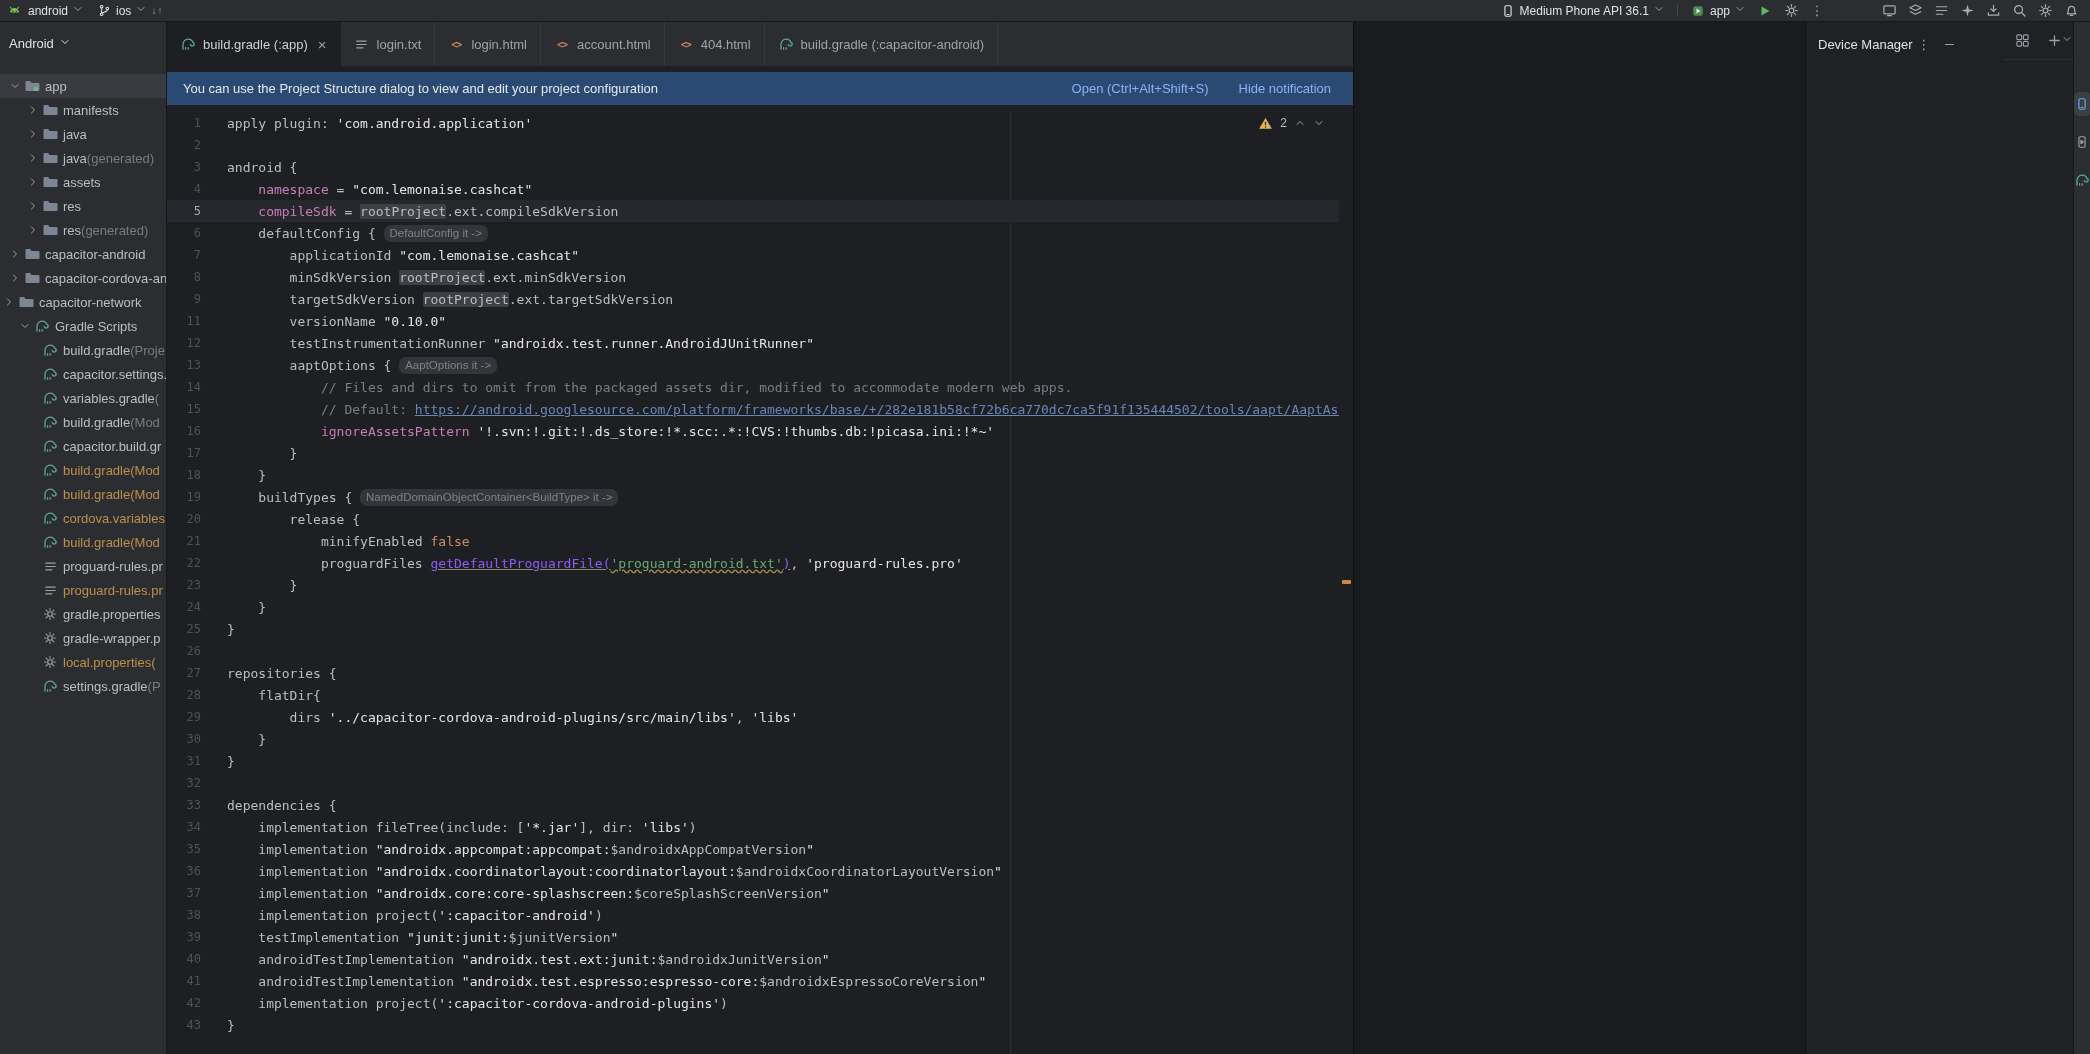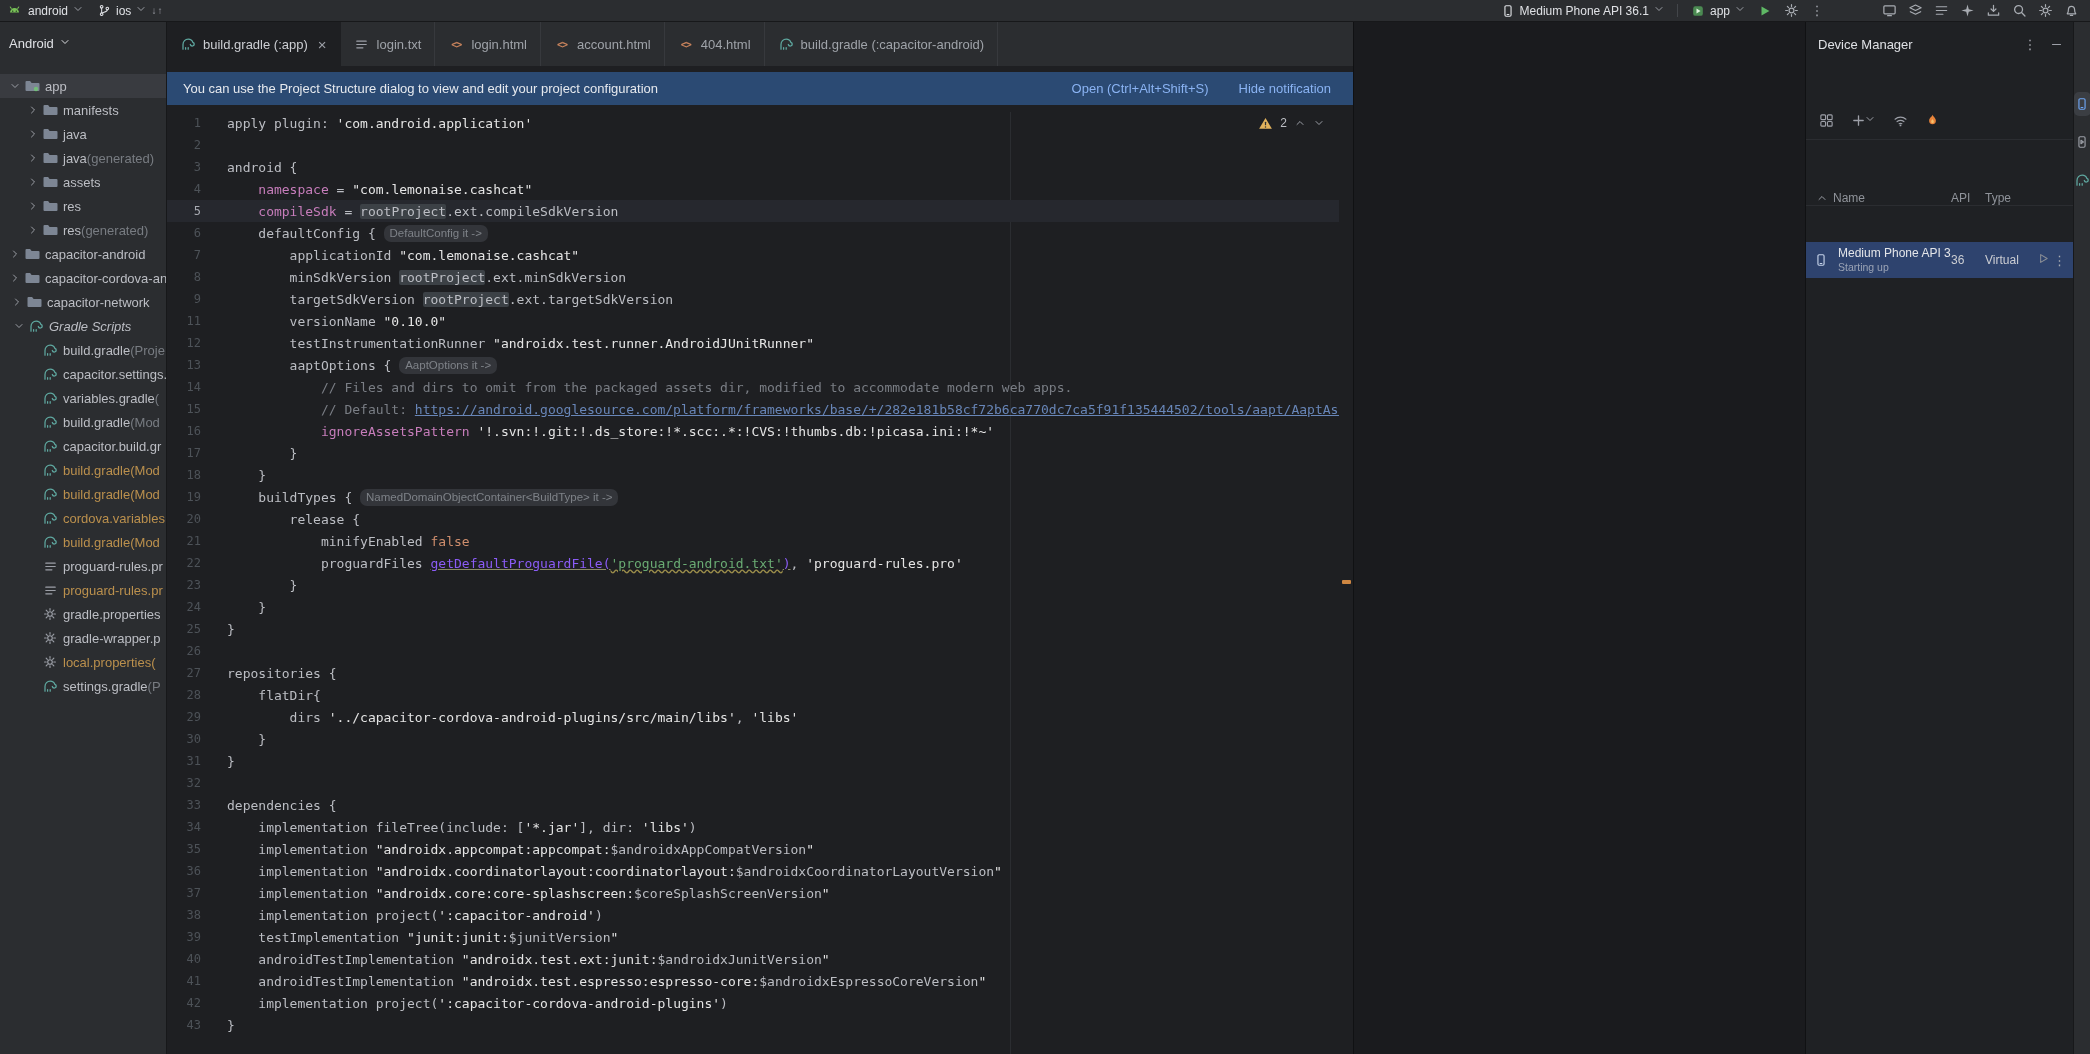--- a/index.html
+++ b/index.html
@@ -74,21 +74,21 @@
   .inspection-widget{position:absolute;top:1px;right:28px;display:flex;align-items:center;gap:7px;
     font-size:12px;color:#bcbec4;font-family:"Liberation Sans",sans-serif;height:20px;}
   .iw-btn{color:#9da0a8;display:flex;align-items:center;}
   .stripe{position:absolute;top:0;right:0;bottom:0;width:14px;}
   .stripe .mark{position:absolute;top:468px;right:2px;width:9px;height:4px;background:#cf8742;border-radius:1px;}
 
   
   .black-panel{flex:1;background:#1a1b1e;border-left:1px solid #101113;border-right:1px solid #101113;}
 
   
-  .dm-panel{width:267px;flex:none;background:#1f2124;display:flex;flex-direction:column;font-size:12px;gap:36px;}
+  .dm-panel{width:267px;flex:none;background:#1f2124;display:flex;flex-direction:row;font-size:12px;gap:36px;}
   .dm-header{height:44px;flex:none;display:flex;align-items:center;padding:0 6px 0 12px;color:#dfe1e5;font-size:13px;}
   .dm-hdr-icons{margin-left:auto;display:flex;align-items:center;gap:4px;color:#9da0a8;}
   .dm-hdr-icons button{width:22px;height:22px;display:flex;align-items:center;justify-content:center;}
   .dm-toolbar{height:38px;flex:none;display:flex;align-items:center;gap:16px;padding:0 12px;color:#9da0a8;
     border-bottom:1px solid #2b2d31;}
   .dm-toolbar button{display:flex;align-items:center;}
   .add-caret{color:#9da0a8;margin-left:-2px;}
   .dm-thead{height:30px;flex:none;display:flex;align-items:flex-end;padding:0 6px 0 10px;color:#8f939a;
     border-bottom:1px solid #2b2d31;}
   .th-name{flex:1;display:flex;align-items:center;gap:5px;min-width:0;}
@@ -398,34 +398,34 @@
                 <path d="M6 4l4 4-4 4" stroke="currentColor" fill="none" stroke-width="1.3" stroke-linecap="round" stroke-linejoin="round"></path>
               </svg>
             </span>
             <span class="ico ">
               <svg width="16" height="16" viewBox="0 0 16 16">
                 <path d="M1.5 4a1 1 0 0 1 1-1h3.6l1.5 2h6.9a1 1 0 0 1 1 1v6a1 1 0 0 1-1 1h-12a1 1 0 0 1-1-1z" fill="#7d8694"></path>
               </svg>
             </span>
             <span class="lbl">capacitor-cordova-an</span>
           </div>
-          <div class="ti" style="padding-left: 8px;">
+          <div class="ti" style="padding-left: 0;">
             <span class="chev">
               <svg width="12" height="12" viewBox="0 0 16 16">
                 <path d="M6 4l4 4-4 4" stroke="currentColor" fill="none" stroke-width="1.3" stroke-linecap="round" stroke-linejoin="round"></path>
               </svg>
             </span>
             <span class="ico ">
               <svg width="16" height="16" viewBox="0 0 16 16">
                 <path d="M1.5 4a1 1 0 0 1 1-1h3.6l1.5 2h6.9a1 1 0 0 1 1 1v6a1 1 0 0 1-1 1h-12a1 1 0 0 1-1-1z" fill="#7d8694"></path>
               </svg>
             </span>
             <span class="lbl">capacitor-network</span>
           </div>
-          <div class="ti" style="padding-left: 10px; font-style: italic;">
+          <div class="ti" style="padding-left: 16px;">
             <span class="chev">
               <svg width="12" height="12" viewBox="0 0 16 16">
                 <path d="M4 6l4 4 4-4" stroke="currentColor" fill="none" stroke-width="1.3" stroke-linecap="round" stroke-linejoin="round"></path>
               </svg>
             </span>
             <span class="ico ">
               <svg width="16" height="16" viewBox="0 0 16 16">
                 <g stroke="#5fa8a0" fill="none" stroke-width="1.25" stroke-linecap="round">
                   <path d="M3 13.2V8.4C3 5.4 5.3 3 8.2 3c2.2 0 4 1.3 4.6 3.3.8.2 1.4.9 1.4 1.8 0 1-.9 1.9-2 1.9-.9 0-1.7-.6-1.9-1.5"></path>
                   <path d="M5.6 13.2v-1.6M8.2 13.2v-1.6"></path>

